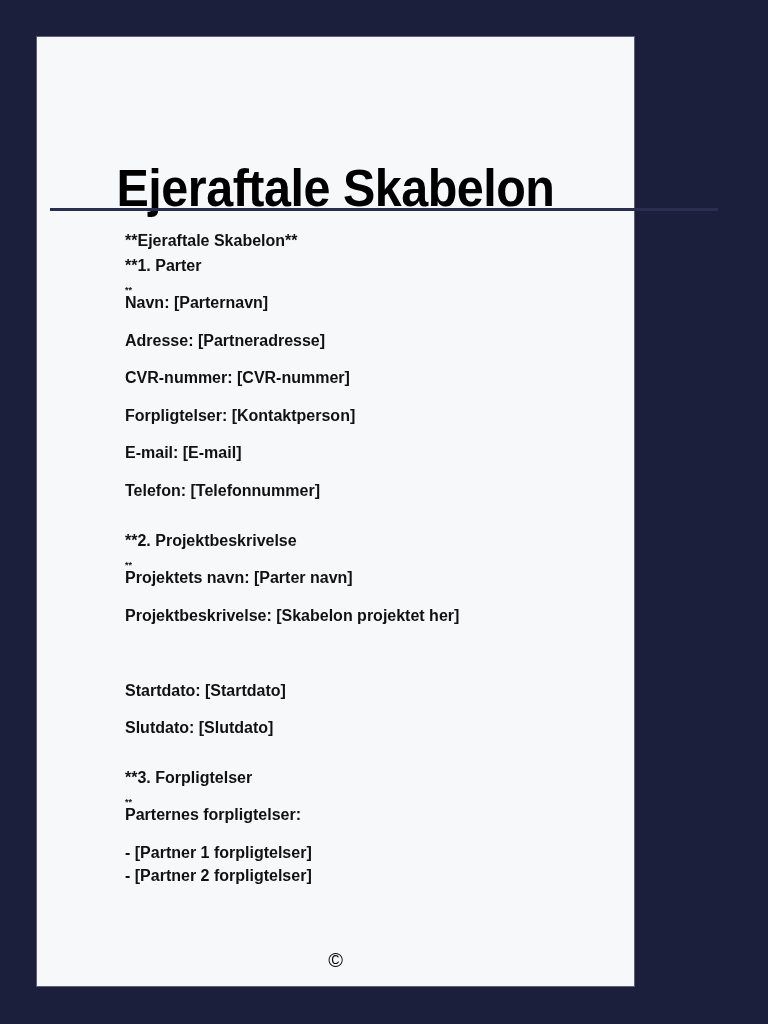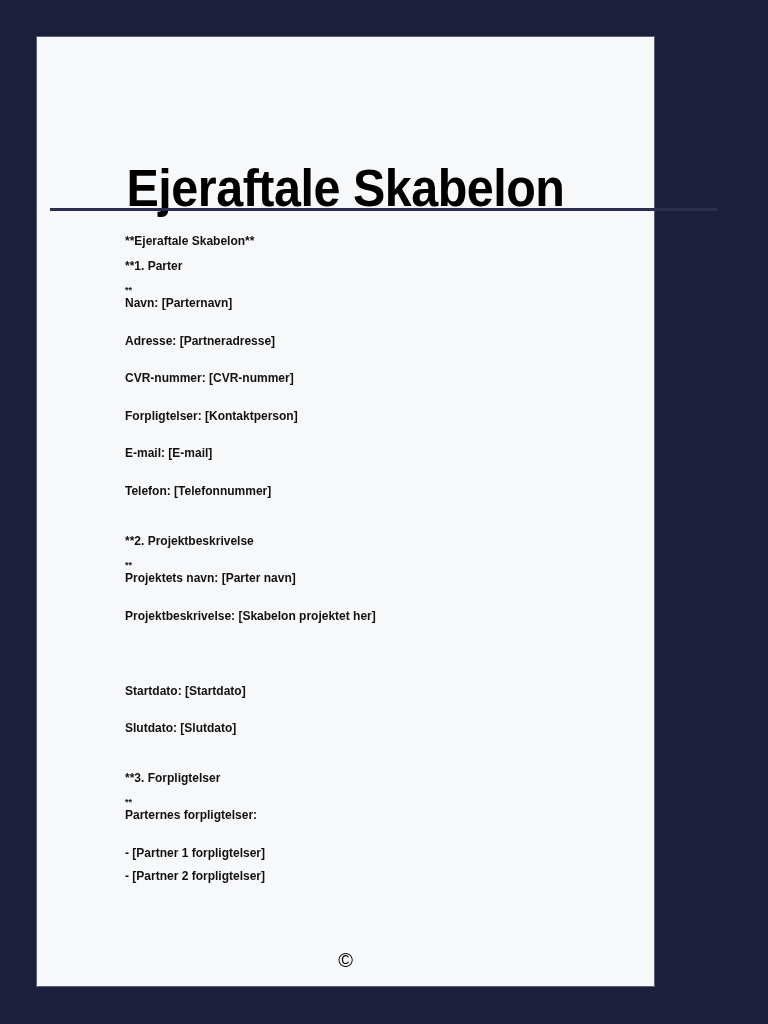--- a/index.html
+++ b/index.html
@@ -15,21 +15,20 @@
       font-family: "Liberation Sans", sans-serif;
     }
     .page {
       position: absolute;
       left: 37px;
       top: 37px;
       width: 597px;
       height: 949px;
       background: #f7f8fa;
       box-shadow: 0 0 0 1px #5a607a;
-      padding-left: 20px;
     }
     .title {
       position: absolute;
       left: 0;
       right: 0;
       top: 122px;
       text-align: center;
       font-size: 51px;
       font-weight: bold;
       color: #000;
@@ -41,21 +40,21 @@
       left: 13px;
       width: 668px;
       top: 171px;
       height: 3px;
       background: #2a2f4f;
     }
     .line {
       position: absolute;
       left: 88px;
       white-space: nowrap;
-      font-size: 12px;
+      font-size: 16px;
       font-weight: bold;
       color: #111;
       line-height: 12px;
     }
     .line.stars {
       font-size: 9px;
     }
     .copyright {
       position: absolute;
       left: 0;

